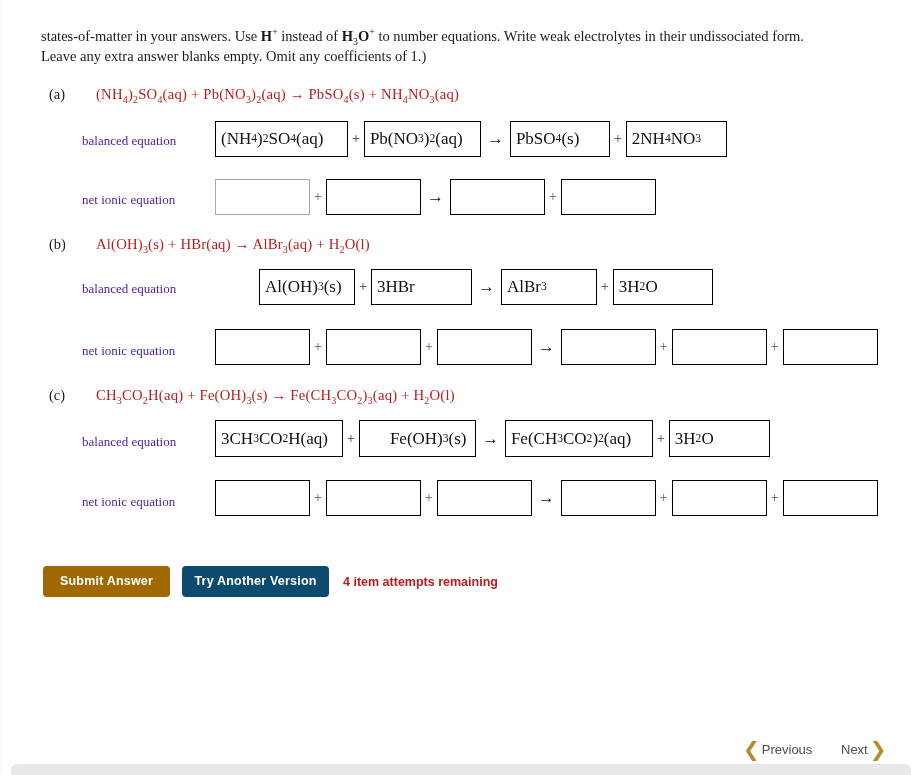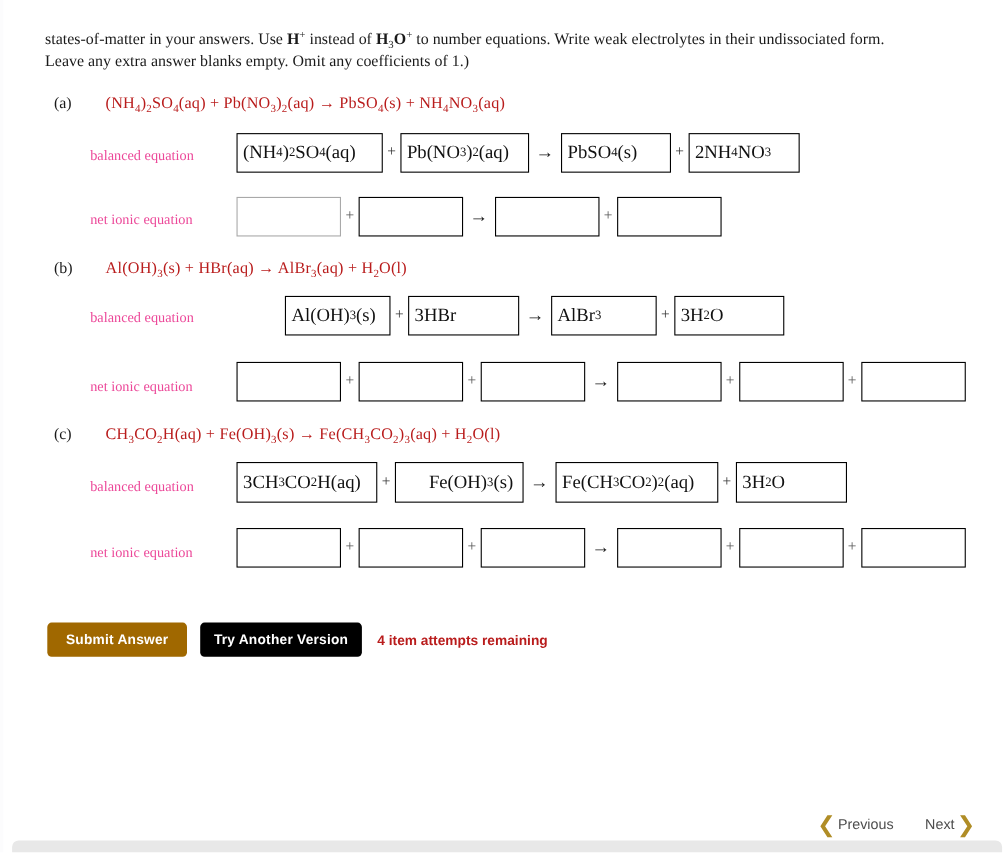--- a/index.html
+++ b/index.html
@@ -55,21 +55,21 @@
     left: 93px;
     font-size: 14.7px;
     letter-spacing: 0.2px;
     white-space: nowrap;
     color: #b91c1c;
   }
 
   .row-label {
     position: absolute;
     font-size: 13px;
-    color: #ec4899;
+    color: #4c1d95;
     white-space: nowrap;
   }
 
   .eqrow {
     position: absolute;
     display: flex;
     align-items: center;
     white-space: nowrap;
   }
   .ansbox {
@@ -108,21 +108,21 @@
     color: #ffffff;
     cursor: pointer;
     letter-spacing: 0.2px;
     text-align: center;
     line-height: 1;
     display: flex;
     align-items: center;
     justify-content: center;
   }
   .btn-submit { background: #a06800; }
-  .btn-another { background: #000000; }
+  .btn-another { background: #0c4a6e; }
   .attempts {
     position: absolute;
     font-family: "Liberation Sans", sans-serif;
     font-size: 12.5px;
     font-weight: bold;
     color: #b91c1c;
     white-space: nowrap;
   }
 
   

